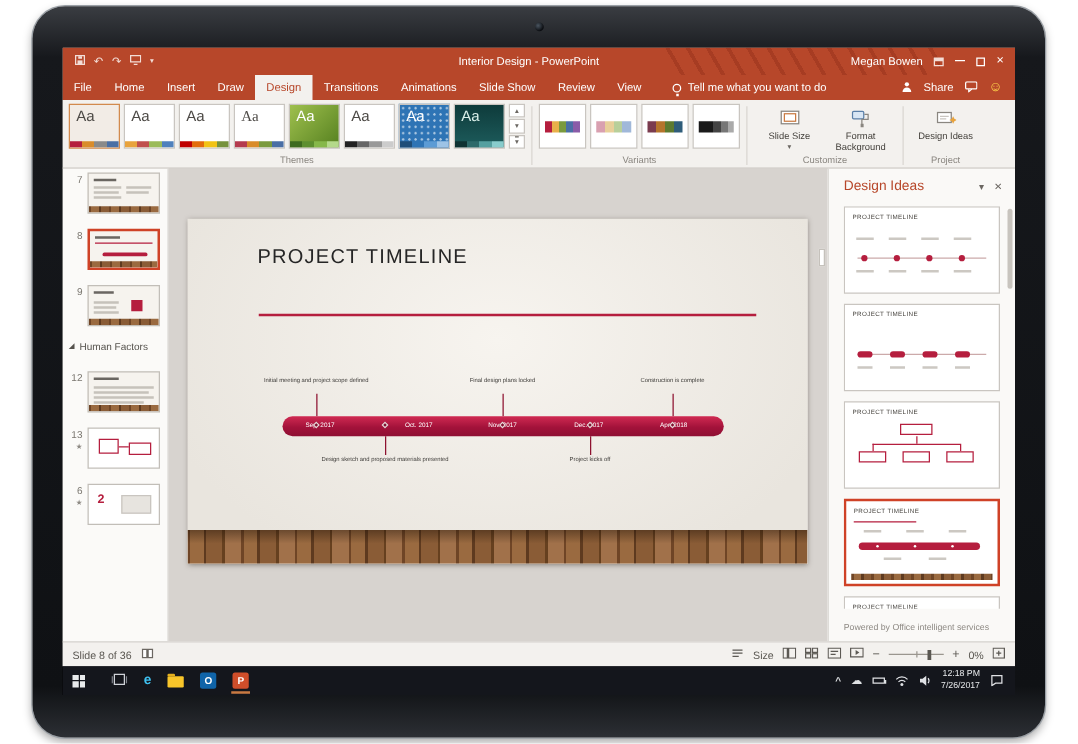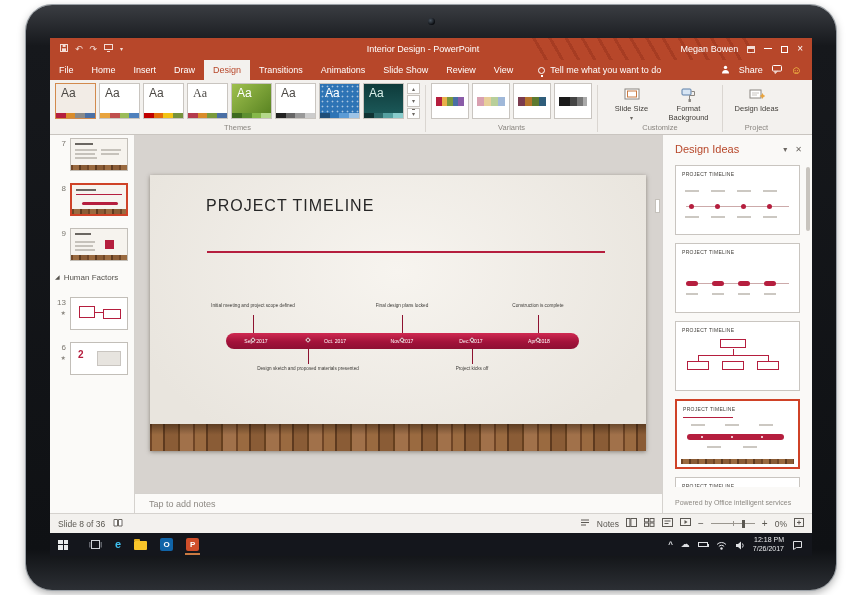--- a/index.html
+++ b/index.html
@@ -360,20 +360,33 @@
               <div style="position:absolute;left:34px;top:11px;width:9px;height:9px;background:#b51e3e;"></div>
               <div class="twood"></div>
             </div>
           </div>
           <div class="sectionrow">
             <span class="tri">◢</span>
             <span>Human Factors</span>
           </div>
           <div class="titem">
             <span class="tnum">
+                  <span>12</span>
+                </span>
+            <div class="tbox">
+              <div class="dash" style="left:4px;top:4px;width:20px;background:#6a6661;"></div>
+              <div class="dash" style="left:4px;top:11px;width:48px;"></div>
+              <div class="dash" style="left:4px;top:15px;width:44px;"></div>
+              <div class="dash" style="left:4px;top:19px;width:48px;"></div>
+              <div class="dash" style="left:4px;top:23px;width:40px;"></div>
+              <div class="twood"></div>
+            </div>
+          </div>
+          <div class="titem">
+            <span class="tnum">
               <span>13</span>
               <span class="tstar">★</span>
             </span>
             <div class="tbox" style="background:#fff;">
               <div style="position:absolute;left:8px;top:8px;width:16px;height:12px;border:1px solid #b51e3e;"></div>
               <div style="position:absolute;left:32px;top:11px;width:18px;height:10px;border:1px solid #b51e3e;"></div>
               <div style="position:absolute;left:24px;top:14px;width:8px;height:1px;background:#b51e3e;"></div>
             </div>
           </div>
           <div class="titem">
@@ -415,23 +428,20 @@
               <div class="ms-dot" style="left:386px;top:163px;"></div>
 
               <div class="ms-line" style="left:158px;top:174px;height:15px;"></div>
               <div class="ms-line" style="left:322px;top:174px;height:15px;"></div>
               <div class="ms-label" style="left:83px;top:190px;">Design sketch and proposed materials presented</div>
               <div class="ms-label" style="left:247px;top:190px;">Project kicks off</div>
 
               <div class="wood"></div>
             </div>
             <div class="canvas-sb"></div>
-          </div>
-          <div class="notesbar">
-            <span>Tap to add notes</span>
           </div>
         </div>
 
         <div class="dpanel">
           <div class="dp-head">
             <span class="dp-title">Design Ideas</span>
             <span class="dp-ic">▾</span>
             <span class="dp-ic">✕</span>
           </div>
           <div class="dcards">
@@ -515,21 +525,21 @@
         <div class="sb-left">
           <span>Slide 8 of 36</span>
           <span><svg width="10" height="9">
                   <path d="M1 1.5 h3.5 v6.5 h-3.5 z M5.5 1.5 h3.5 v6.5 h-3.5 z" fill="#fff" stroke="#6b6762"></path>
                 </svg></span>
         </div>
         <div class="sb-right">
           <span><svg width="10" height="9">
                   <path d="M1 2 h8 M1 4.5 h8 M1 7 h5" stroke="#5c5954"></path>
                 </svg></span>
-          <span>Notes</span>
+          <span>Size</span>
           <span><svg width="11" height="9">
                   <rect x="0.5" y="0.5" width="3.4" height="8" fill="none" stroke="#5c5954"></rect>
                   <rect x="4.9" y="0.5" width="5.6" height="8" fill="none" stroke="#5c5954"></rect>
                 </svg></span>
           <span><svg width="11" height="9">
                   <rect x="0.5" y="0.5" width="4" height="3.4" fill="none" stroke="#5c5954"></rect>
                   <rect x="6" y="0.5" width="4" height="3.4" fill="none" stroke="#5c5954"></rect>
                   <rect x="0.5" y="5" width="4" height="3.4" fill="none" stroke="#5c5954"></rect>
                   <rect x="6" y="5" width="4" height="3.4" fill="none" stroke="#5c5954"></rect>
                 </svg></span>

